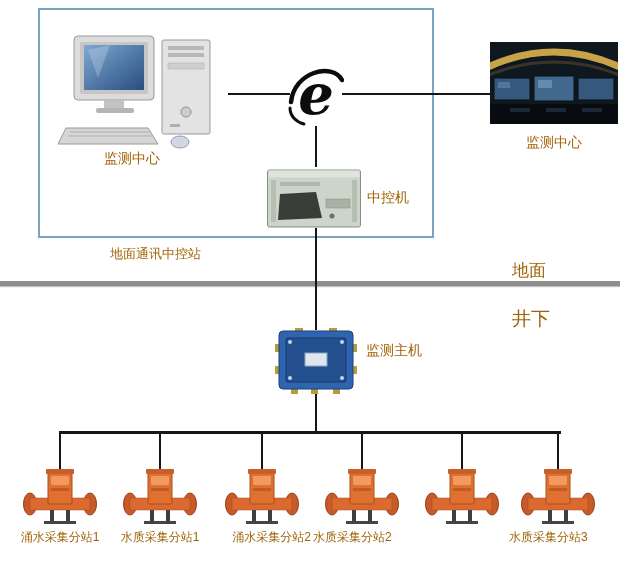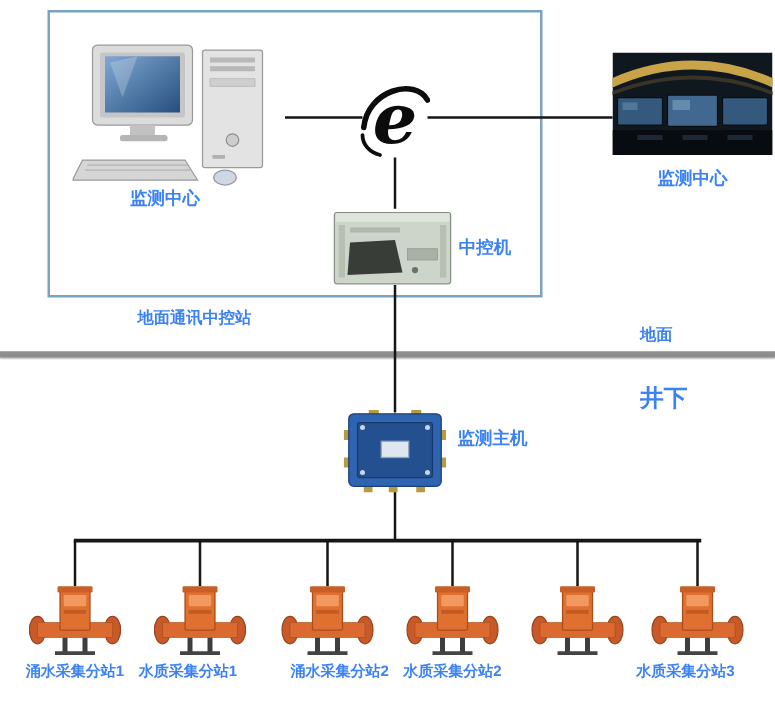--- a/index.html
+++ b/index.html
@@ -2,21 +2,21 @@
 <html><head>
 <meta charset="utf-8">
 <style>
   * { margin:0; padding:0; box-sizing:border-box; }
   html,body { background:#ffffff; }
   #canvas {
     position:relative; width:620px; height:565px; background:#ffffff;
     font-family:"Liberation Sans","DejaVu Sans",sans-serif; overflow:hidden;
   }
   .abs { position:absolute; }
-  .lbl { position:absolute; color:#3b82f6; font-weight:bold; white-space:nowrap; }
+  .lbl { position:absolute; color:#a16207; font-weight:normal; white-space:nowrap; }
   .line { position:absolute; background:#161616; }
   .station-box { position:absolute; border:2px solid #79a3c1; background:transparent; }
   .divider { position:absolute; background:#8e8e8e; box-shadow:0 1px 1px rgba(0,0,0,0.25); }
 </style>
 </head>
 <body>
 
 <div id="canvas">
 
   <svg width="0" height="0" style="position:absolute" aria-hidden="true">
@@ -94,21 +94,21 @@
     <rect x="14" y="16" width="40" height="4" fill="#b0b8ac"></rect>
     <polygon points="14,28 50,26 56,52 12,54" fill="#383d38"></polygon>
     <rect x="60" y="33" width="24" height="9" fill="#a9b1a4" stroke="#879084" stroke-width="0.5"></rect>
     <circle cx="66" cy="50" r="2.5" fill="#6a716a"></circle>
   </svg>
   <div class="lbl" style="left:367px;top:189px;font-size:14px">中控机</div>
 
   <div class="lbl" style="left:110px;top:245px;font-size:13px">地面通讯中控站</div>
 
   <div class="divider" style="left:0;top:281px;width:620px;height:5px"></div>
-  <div class="lbl" style="left:512px;top:259px;font-size:13px">地面</div>
+  <div class="lbl" style="left:512px;top:259px;font-size:17px">地面</div>
   <div class="lbl" style="left:512px;top:306px;font-size:19px">井下</div>
 
   <div class="line" style="left:228px;top:93px;width:62px;height:2px"></div>
   <div class="line" style="left:342px;top:93px;width:148px;height:2px"></div>
   <div class="line" style="left:315px;top:126px;width:2px;height:41px"></div>
   <div class="line" style="left:315px;top:228px;width:2px;height:102px"></div>
   <div class="line" style="left:315px;top:393px;width:2px;height:40px"></div>
   <div class="line" style="left:59px;top:431px;width:502px;height:3px"></div>
   <div class="line" style="left:59px;top:433px;width:2px;height:36px"></div>
   <div class="line" style="left:159px;top:433px;width:2px;height:36px"></div>
@@ -150,18 +150,18 @@
       <use href="#g-flowmeter"></use>
     </svg>
   <svg class="abs" style="left:425px;top:467px" width="74" height="58" viewBox="0 0 74 58">
       <use href="#g-flowmeter"></use>
     </svg>
   <svg class="abs" style="left:521px;top:467px" width="74" height="58" viewBox="0 0 74 58">
       <use href="#g-flowmeter"></use>
     </svg>
 
   <div class="lbl" style="left:11px;top:529px;width:98px;text-align:center;font-size:12px">涌水采集分站1</div>
-  <div class="lbl" style="left:111px;top:529px;width:98px;font-size:12px">水质采集分站1</div>
+  <div class="lbl" style="left:111px;top:529px;width:98px;text-align:center;font-size:12px">水质采集分站1</div>
   <div class="lbl" style="left:213px;top:529px;width:98px;text-align:right;font-size:12px">涌水采集分站2</div>
-  <div class="lbl" style="left:313px;top:529px;width:98px;text-align:center;font-size:12px">水质采集分站2</div>
+  <div class="lbl" style="left:313px;top:529px;width:98px;font-size:12px">水质采集分站2</div>
   <div class="lbl" style="left:509px;top:529px;width:98px;font-size:12px">水质采集分站3</div>
 
 </div>
 
 </body></html>

